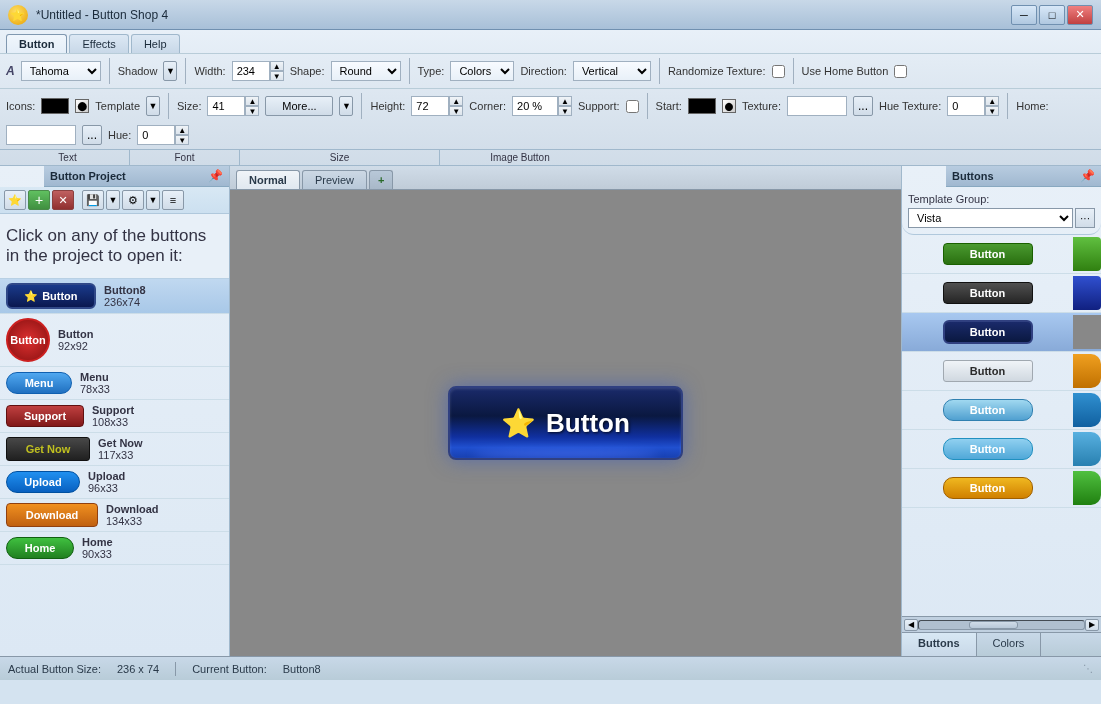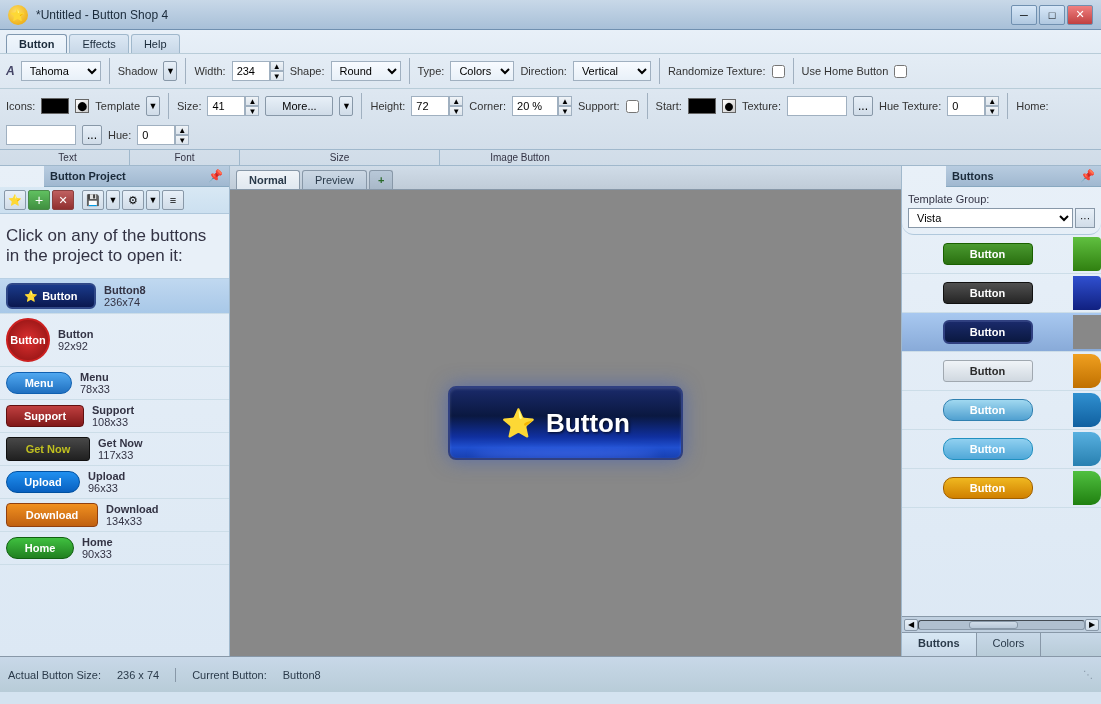--- a/index.html
+++ b/index.html
@@ -332,21 +332,21 @@
       align-items: center;
       border-bottom: 1px solid #ccdde8;
       cursor: pointer;
     }
     .template-row.selected { background: linear-gradient(to bottom, #a8c8f0, #88aad8); }
     .template-btn-left { flex: 1; height: 38px; display: flex; align-items: center; justify-content: center; }
     .template-btn-right { width: 32px; height: 38px; display: flex; align-items: center; justify-content: center; overflow: hidden; }
 
     
     .status-bar {
-      height: 36px;
+      height: 24px;
       background: linear-gradient(to bottom, #c8d8e8, #b8ccd8);
       border-top: 1px solid #8898a8;
       display: flex;
       align-items: center;
       padding: 0 8px;
       gap: 16px;
       font-size: 11px;
       color: #2a3a4a;
     }
     .status-divider { width: 1px; height: 14px; background: #8898a8; }

